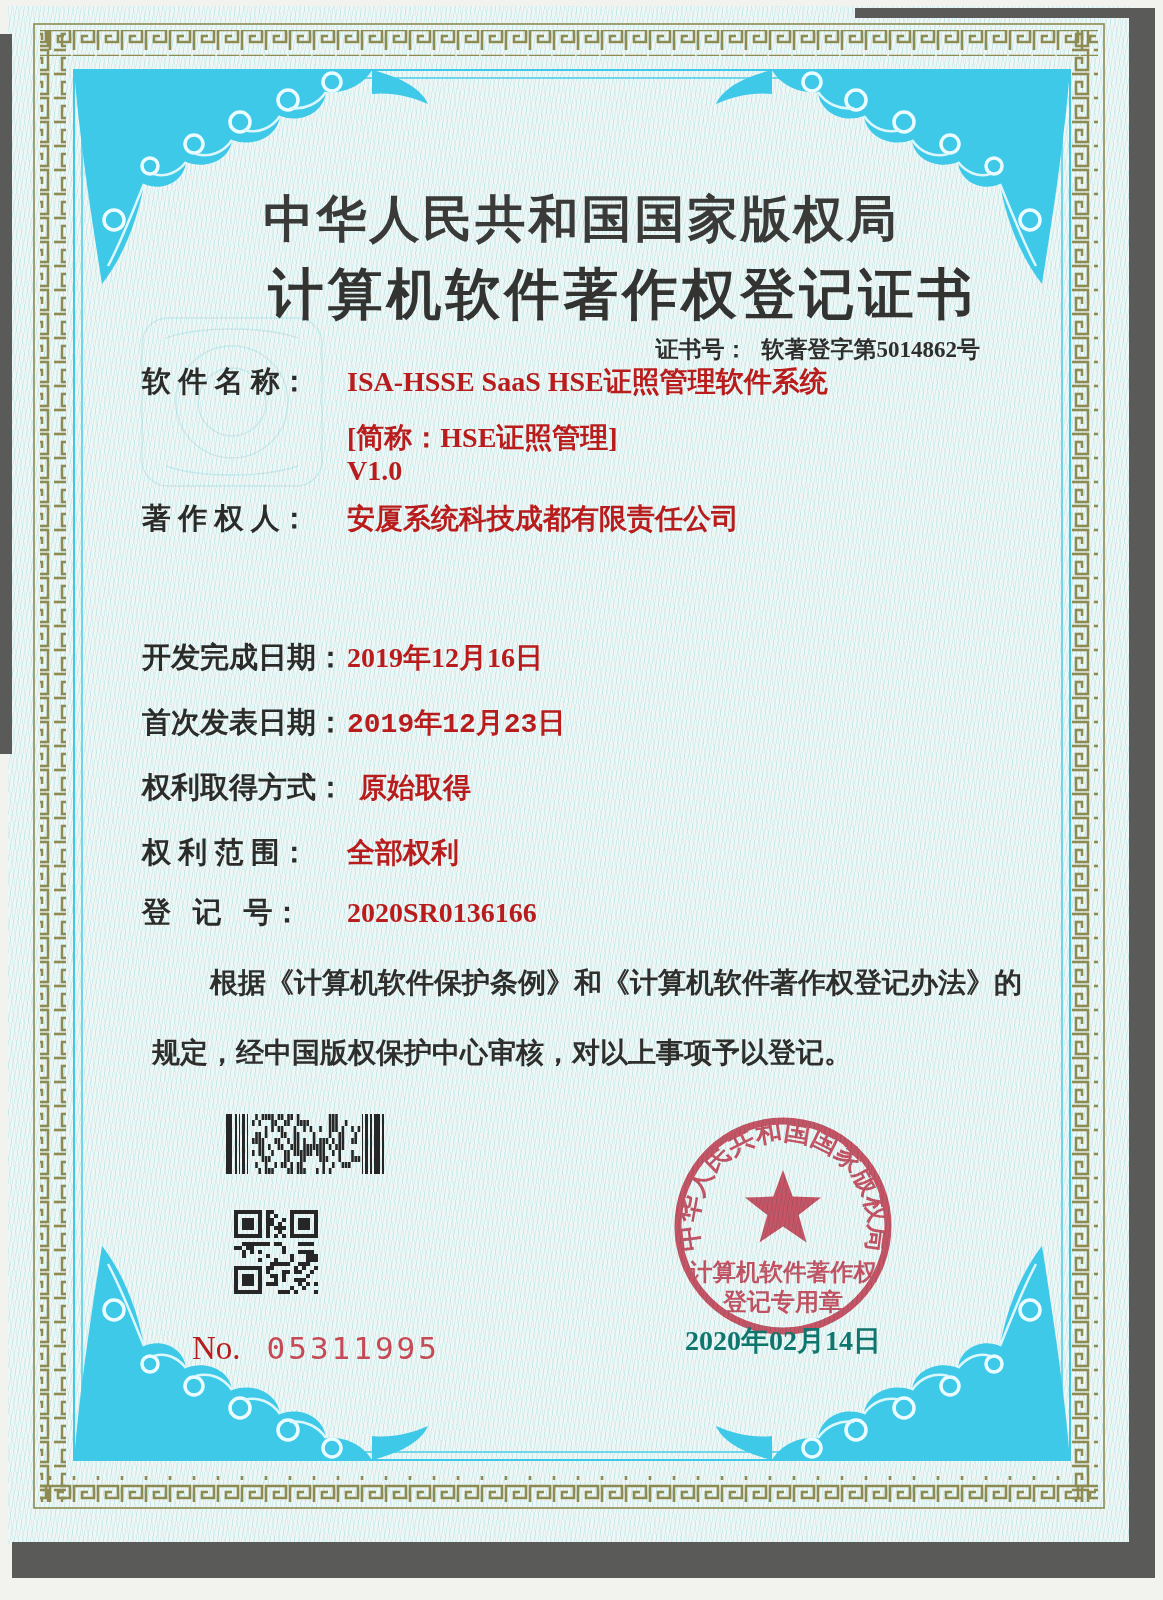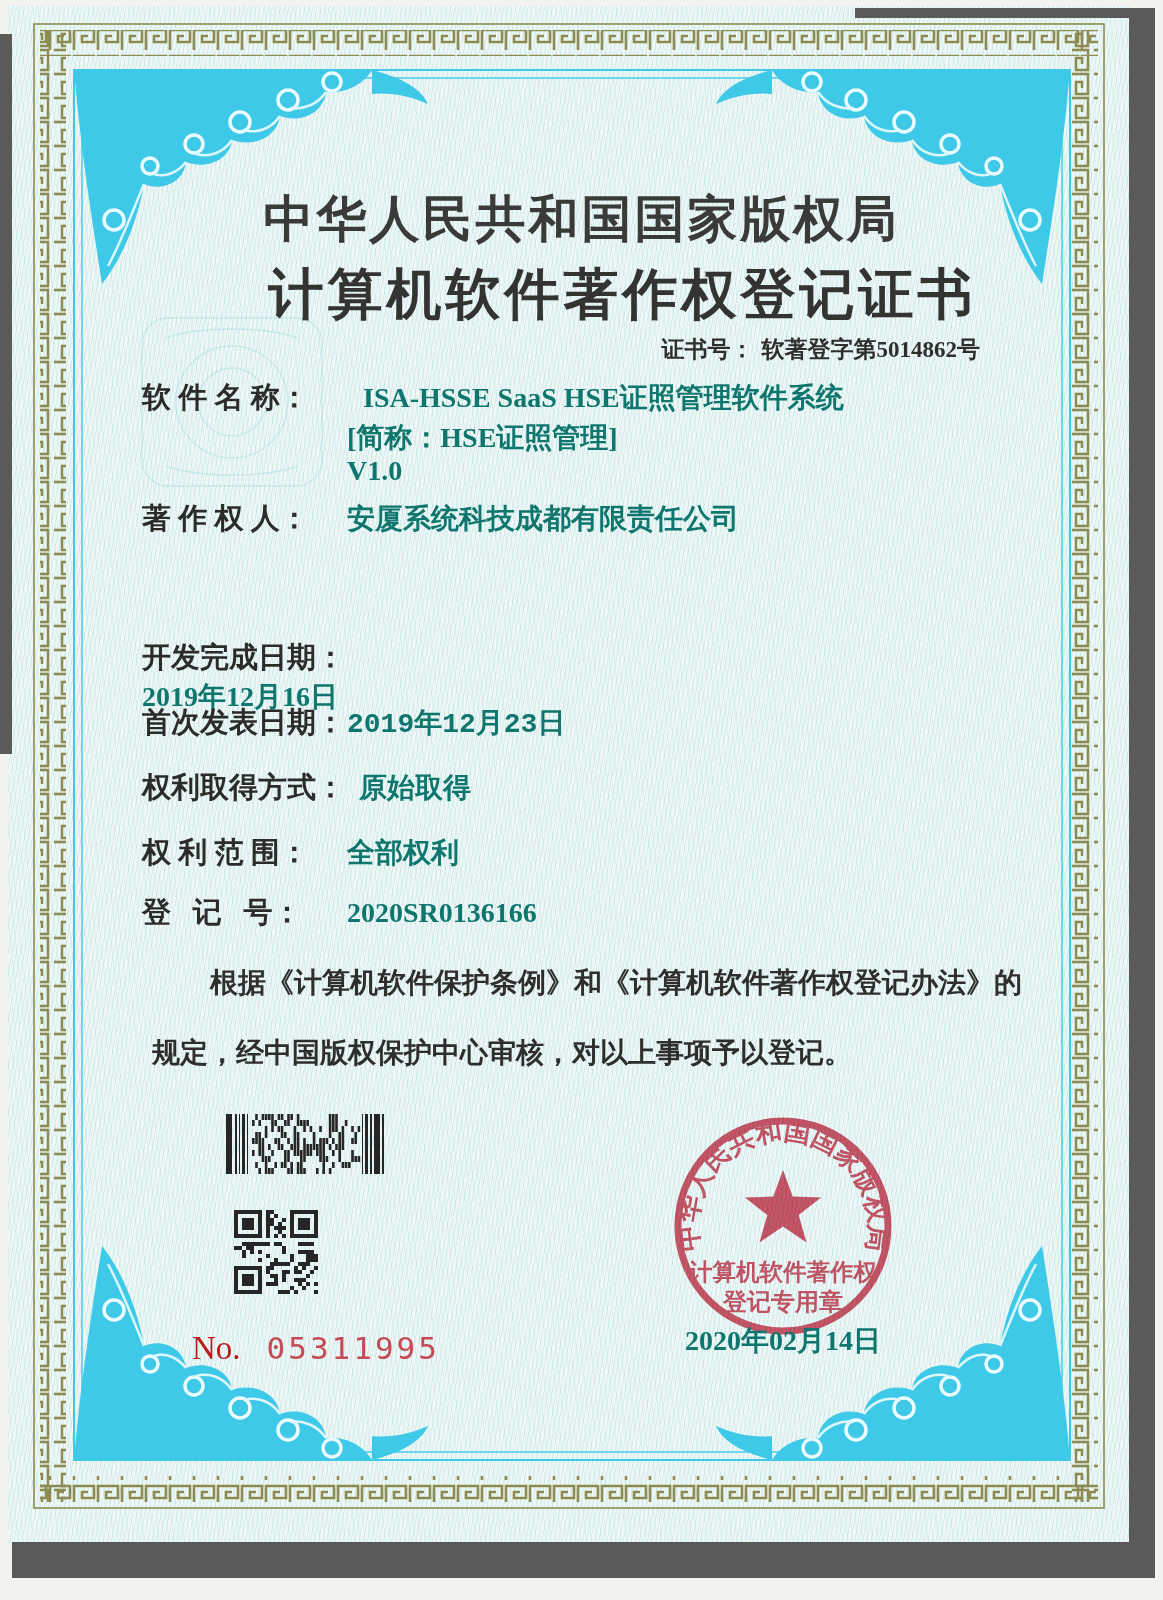--- a/index.html
+++ b/index.html
@@ -31,27 +31,27 @@
   .oline{fill:none;stroke:var(--border_olive,#8e8b52);stroke-width:1.6;}
   .cyline{fill:none;stroke:var(--accent_cyan,#3fc9e8);stroke-width:2;}
   .wmk{fill:none;stroke:rgba(85,185,208,.38);stroke-width:1.4;}
 
   .abs{position:absolute;}
   .authority{left:0;width:1163px;top:186px;text-align:center;font-size:50px;font-weight:bold;
     letter-spacing:3px;color:#3a3a38;}
   .cert-title{left:0;width:1163px;top:258px;text-align:center;font-size:55px;font-weight:bold;
     letter-spacing:4px;color:#333331;padding-left:41px;}
   .certno{top:334px;right:183px;font-size:23px;font-weight:bold;color:#2e2e2c;white-space:pre;}
-  .certno span{margin-left:8px;}
+  .certno span{margin-left:14px;}
 
   .row{position:absolute;left:142px;display:flex;align-items:baseline;}
   .row .lab{width:205px;font-size:29px;font-weight:bold;white-space:pre;color:#2b2b29;flex:none;}
-  .row .val{font-size:28px;font-weight:bold;white-space:pre;color:#0f766e;}
-  .r0{top:378px;gap:16px;} .r1{top:419px;} .r2{top:455px;} .r3{top:499px;}
-  .r4{top:638px;flex-direction:column;} .r5{top:703px;font-family:Liberation Mono, monospace;} .r6{top:768px;gap:12px;} .r7{top:833px;} .r8{top:893px;}
+  .row .val{font-size:28px;font-weight:bold;white-space:pre;color:#b91c1c;}
+  .r0{top:362px;} .r1{top:419px;} .r2{top:455px;} .r3{top:499px;}
+  .r4{top:638px;} .r5{top:703px;font-family:Liberation Mono, monospace;} .r6{top:768px;gap:12px;} .r7{top:833px;} .r8{top:893px;}
 
   .para{left:152px;top:948px;width:880px;font-size:28px;font-weight:bold;color:#2e2e2c;
     line-height:70px;}
   .para .ln1{text-indent:58px;}
 
   svg.code{fill:#262626;}
   .barcode-box{left:226px;top:1114px;}
   .qr-box{left:234px;top:1210px;}
 
   .serial{left:192px;top:1330px;display:flex;align-items:baseline;}

